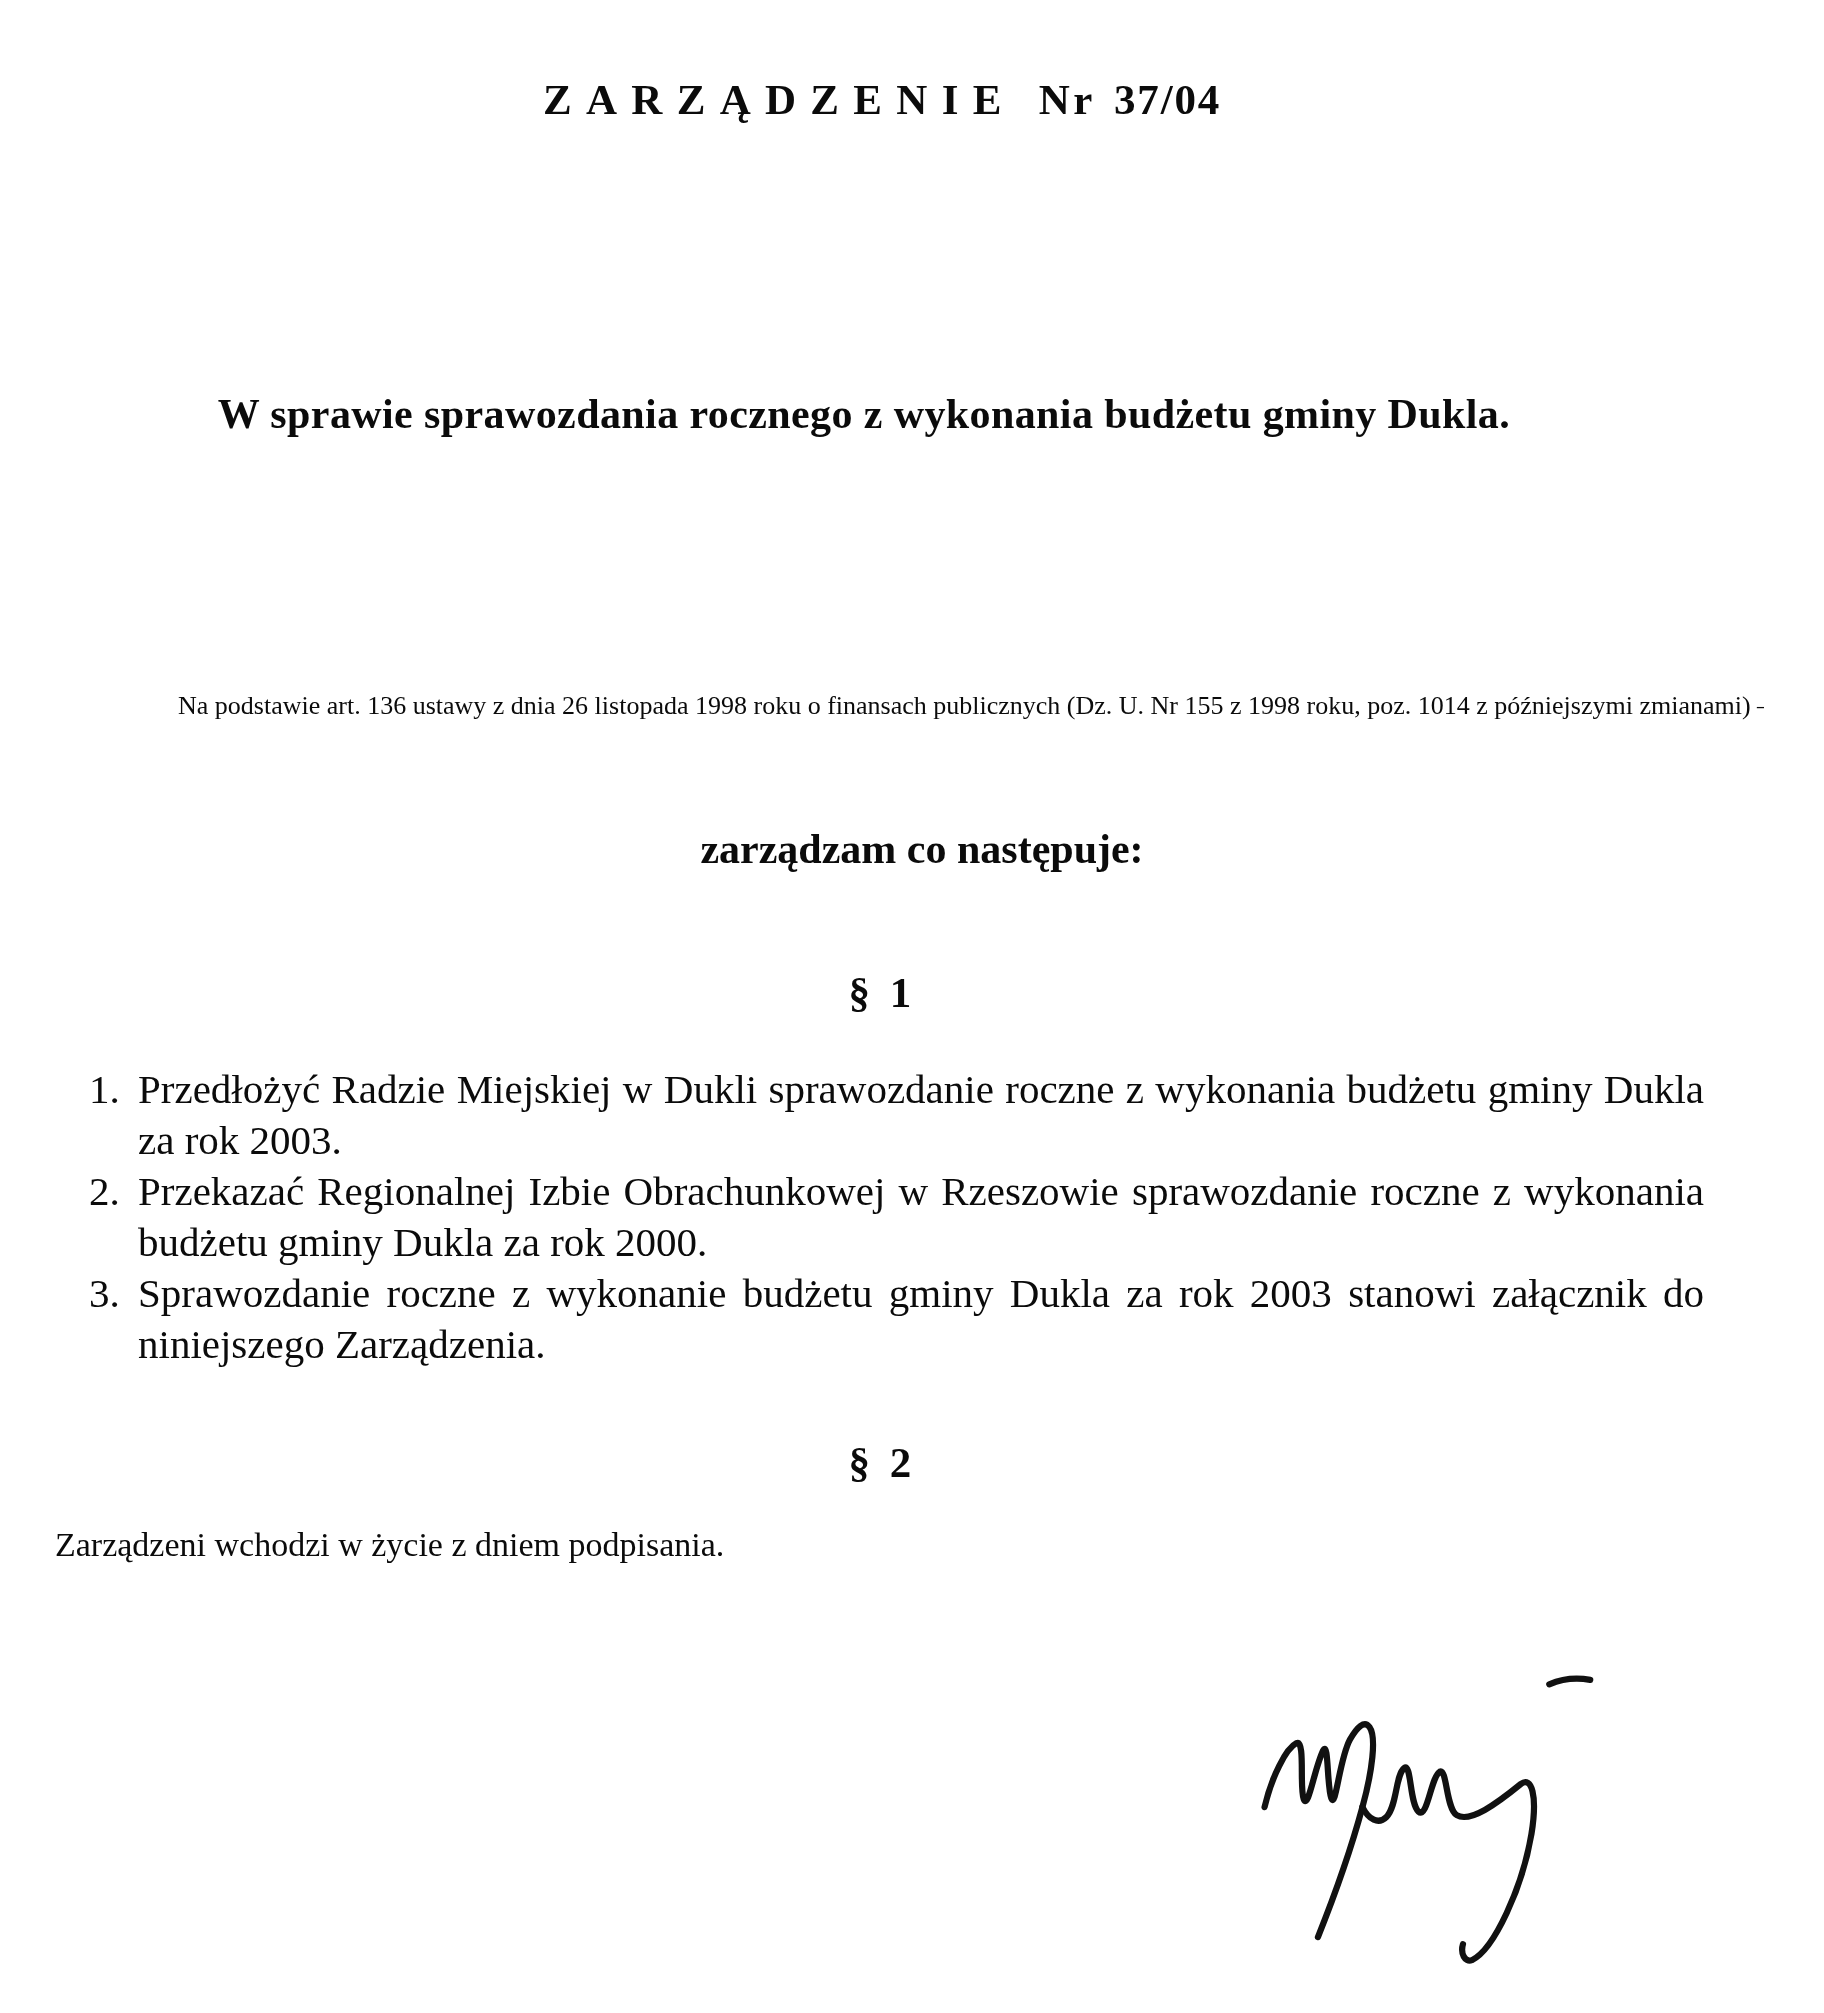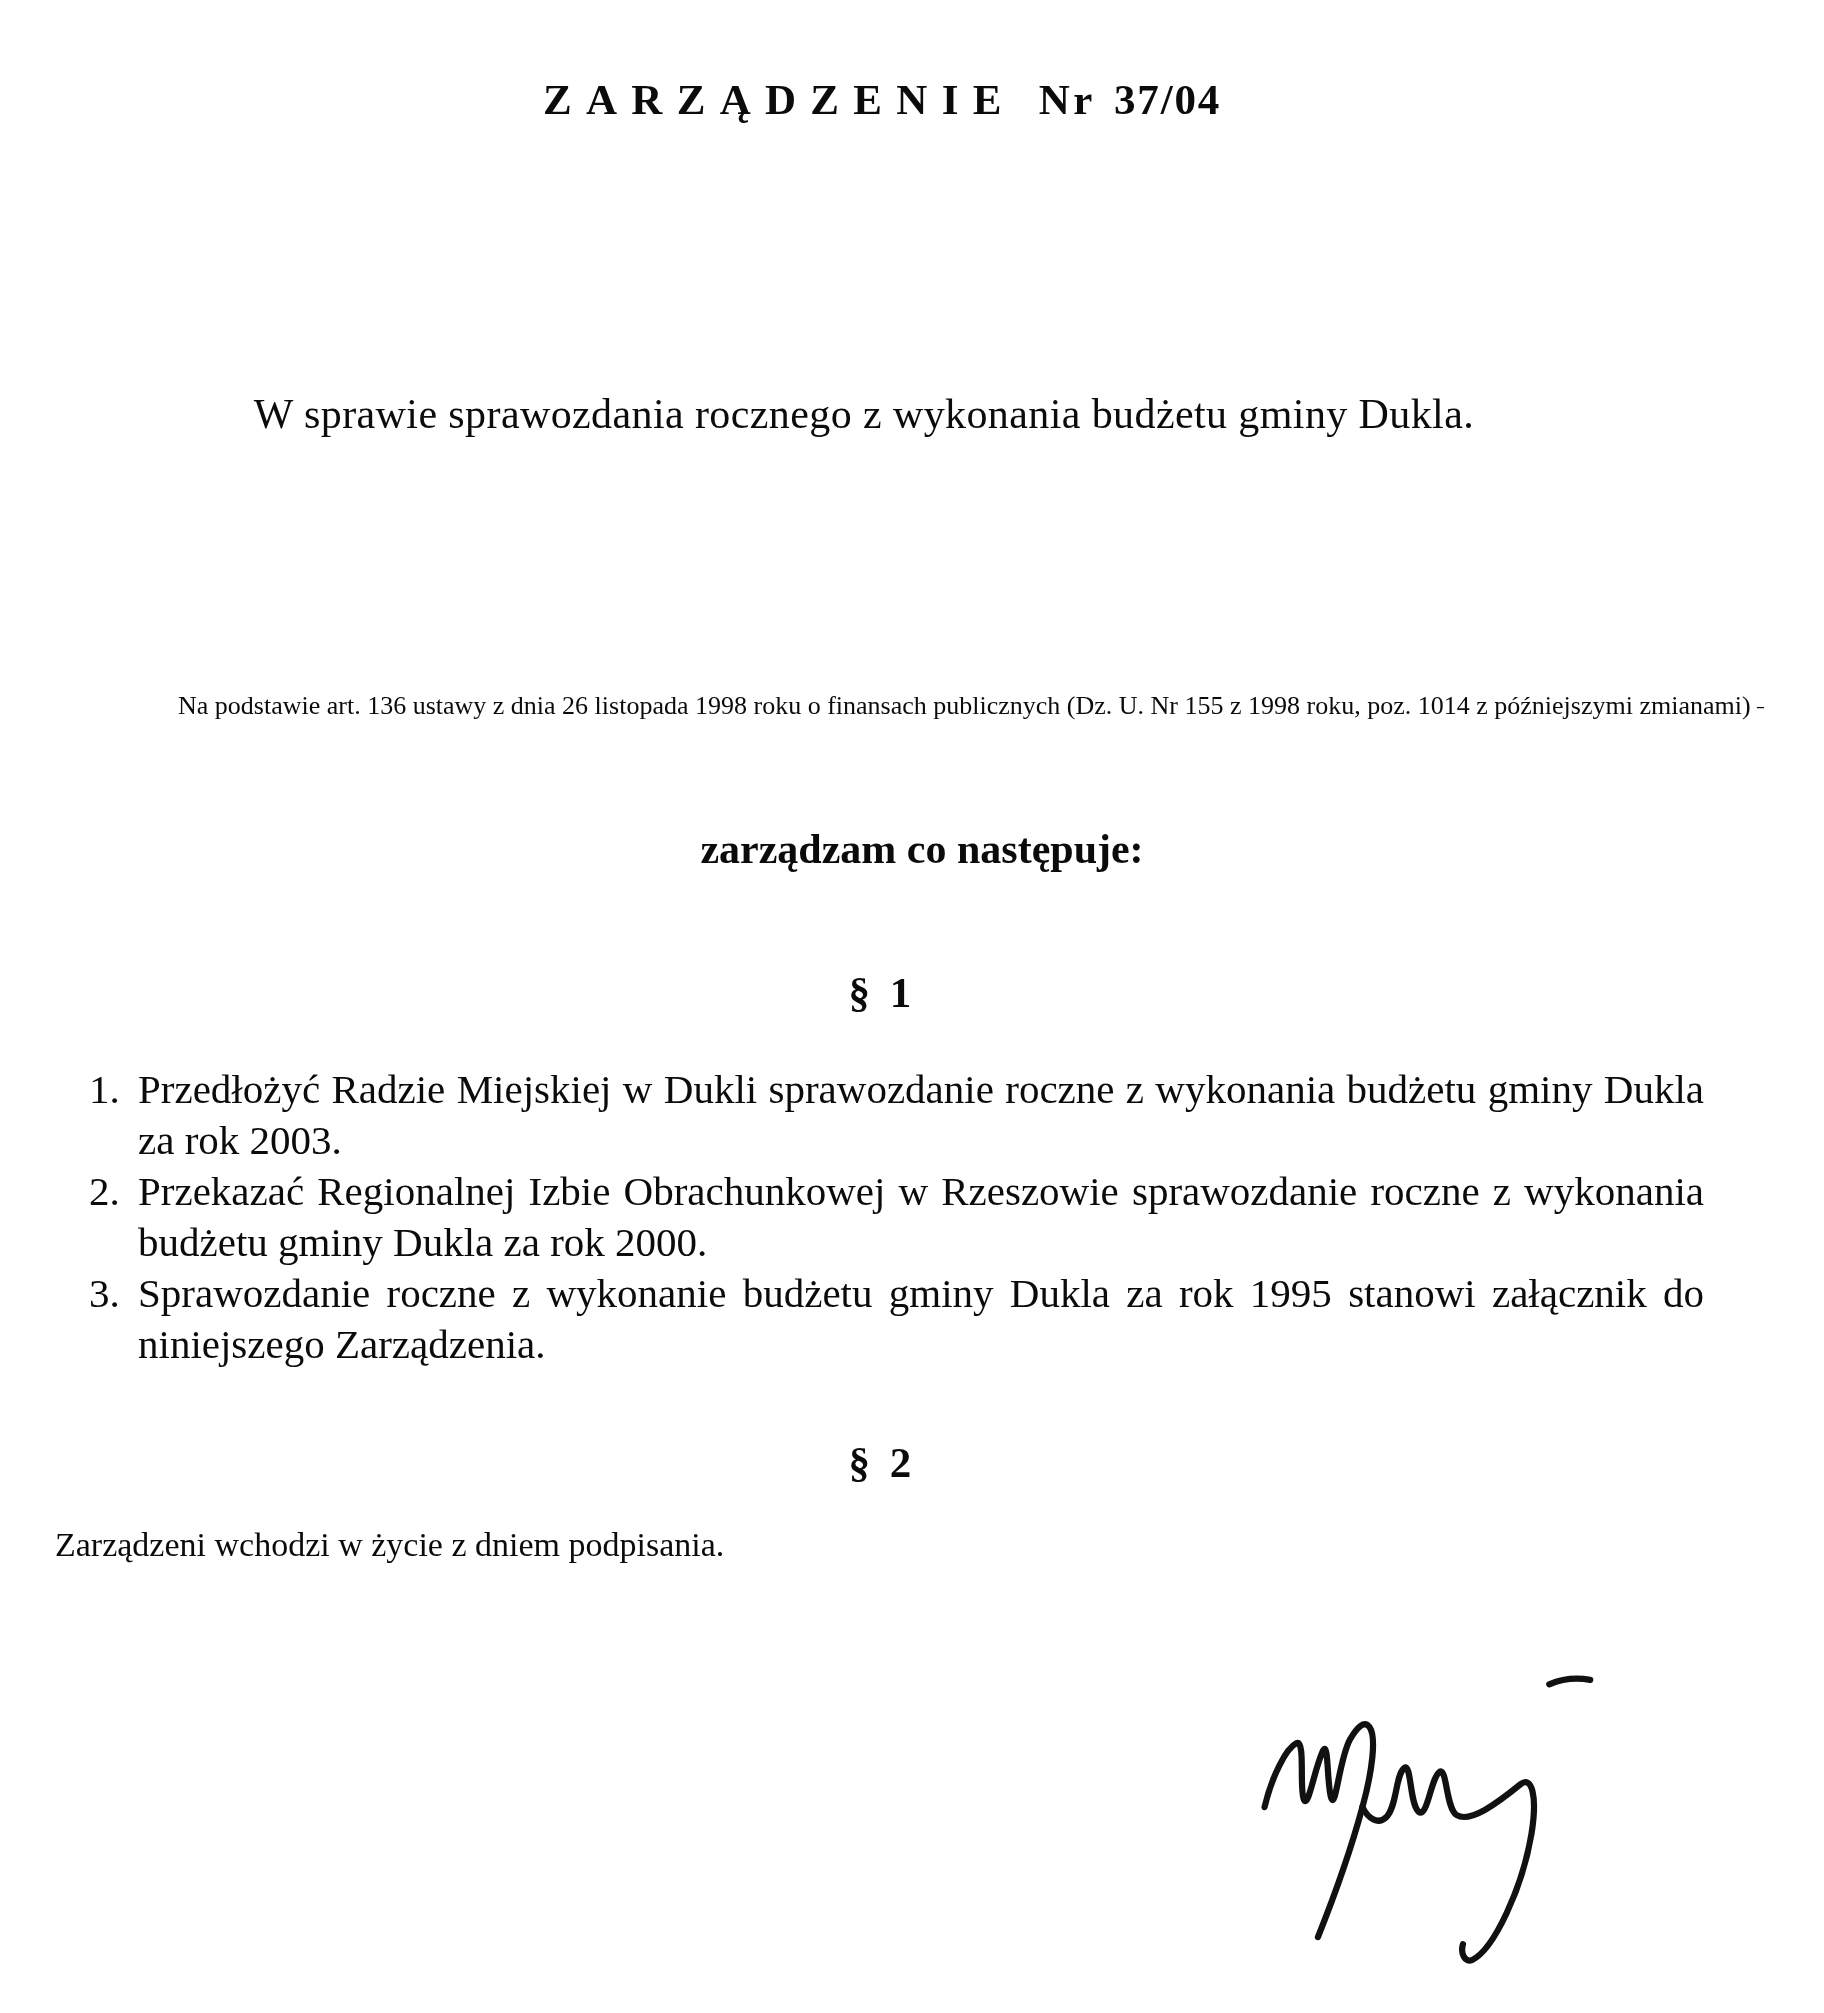--- a/index.html
+++ b/index.html
@@ -23,21 +23,21 @@
   .doc-title .word { letter-spacing: 14.3px; }
   .doc-title .nr   { margin-left: 23px; letter-spacing: 3.6px; }
   .doc-title .num  { margin-left: 18px; letter-spacing: 1.8px; }
 
   .issuer-block { top: 198px; padding-right: 78px; font-size: 42px; line-height: 55px; }
 
   .subject-line {
     top: 390px;
     padding-right: 36px;
     font-size: 42px;
-    font-weight: normal;
+    font-weight: bold;
     letter-spacing: 0.4px;
   }
 
   .legal-basis {
     position: absolute;
     top: 653px;
     left: 27px;
     width: 1773px;
     font-size: 26px;
     line-height: 53px;
@@ -108,21 +108,21 @@
     <div class="list-item">
       <span class="item-num">1.</span>
       <span>Przedłożyć Radzie Miejskiej w Dukli sprawozdanie roczne z wykonania budżetu gminy Dukla za rok 2003.</span>
     </div>
     <div class="list-item">
       <span class="item-num">2.</span>
       <span>Przekazać Regionalnej Izbie Obrachunkowej w Rzeszowie sprawozdanie roczne z wykonania budżetu gminy Dukla za rok 2000.</span>
     </div>
     <div class="list-item">
       <span class="item-num">3.</span>
-      <span>Sprawozdanie roczne z wykonanie budżetu gminy Dukla za rok 1995 stanowi załącznik do niniejszego Zarządzenia.</span>
+      <span>Sprawozdanie roczne z wykonanie budżetu gminy Dukla za rok 2003 stanowi załącznik do niniejszego Zarządzenia.</span>
     </div>
   </div>
 
   <div class="centered section-mark-2">§ 2</div>
 
   <div class="closing-line">Zarządzeni wchodzi w życie z dniem podpisania.</div>
 
   <div class="signature-wrap">
     <svg viewBox="0 0 430 372" xmlns="http://www.w3.org/2000/svg">
       <g fill="none" stroke="#111111" stroke-width="7" stroke-linecap="round" stroke-linejoin="round">

